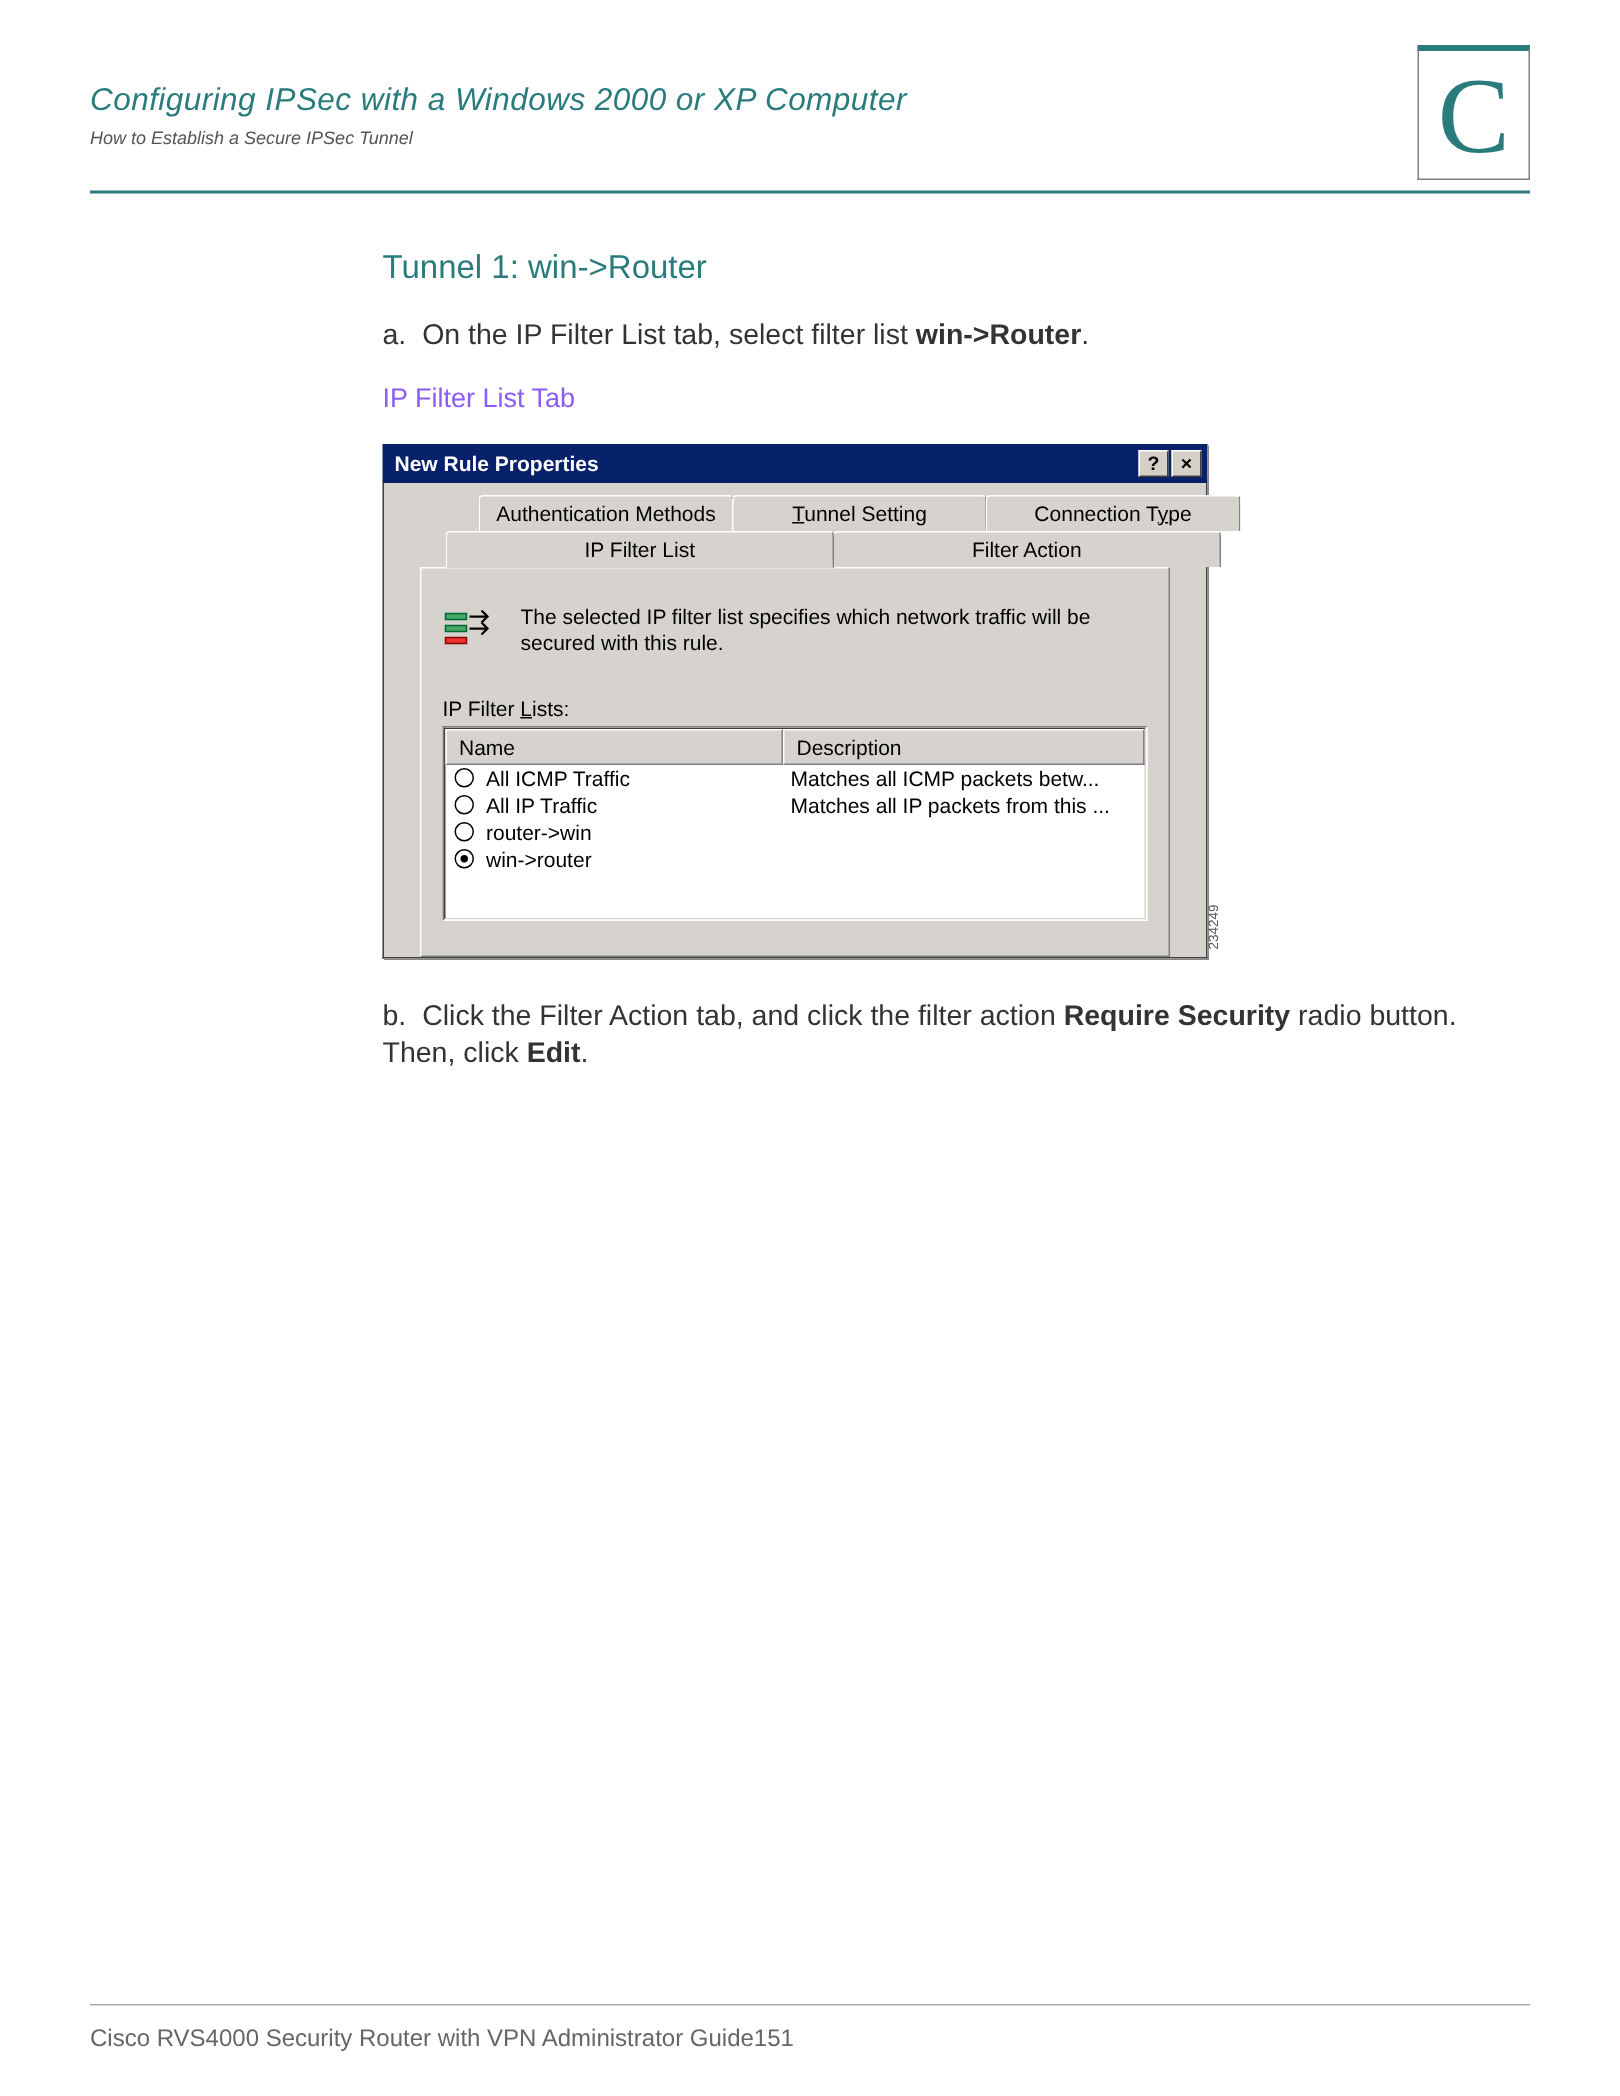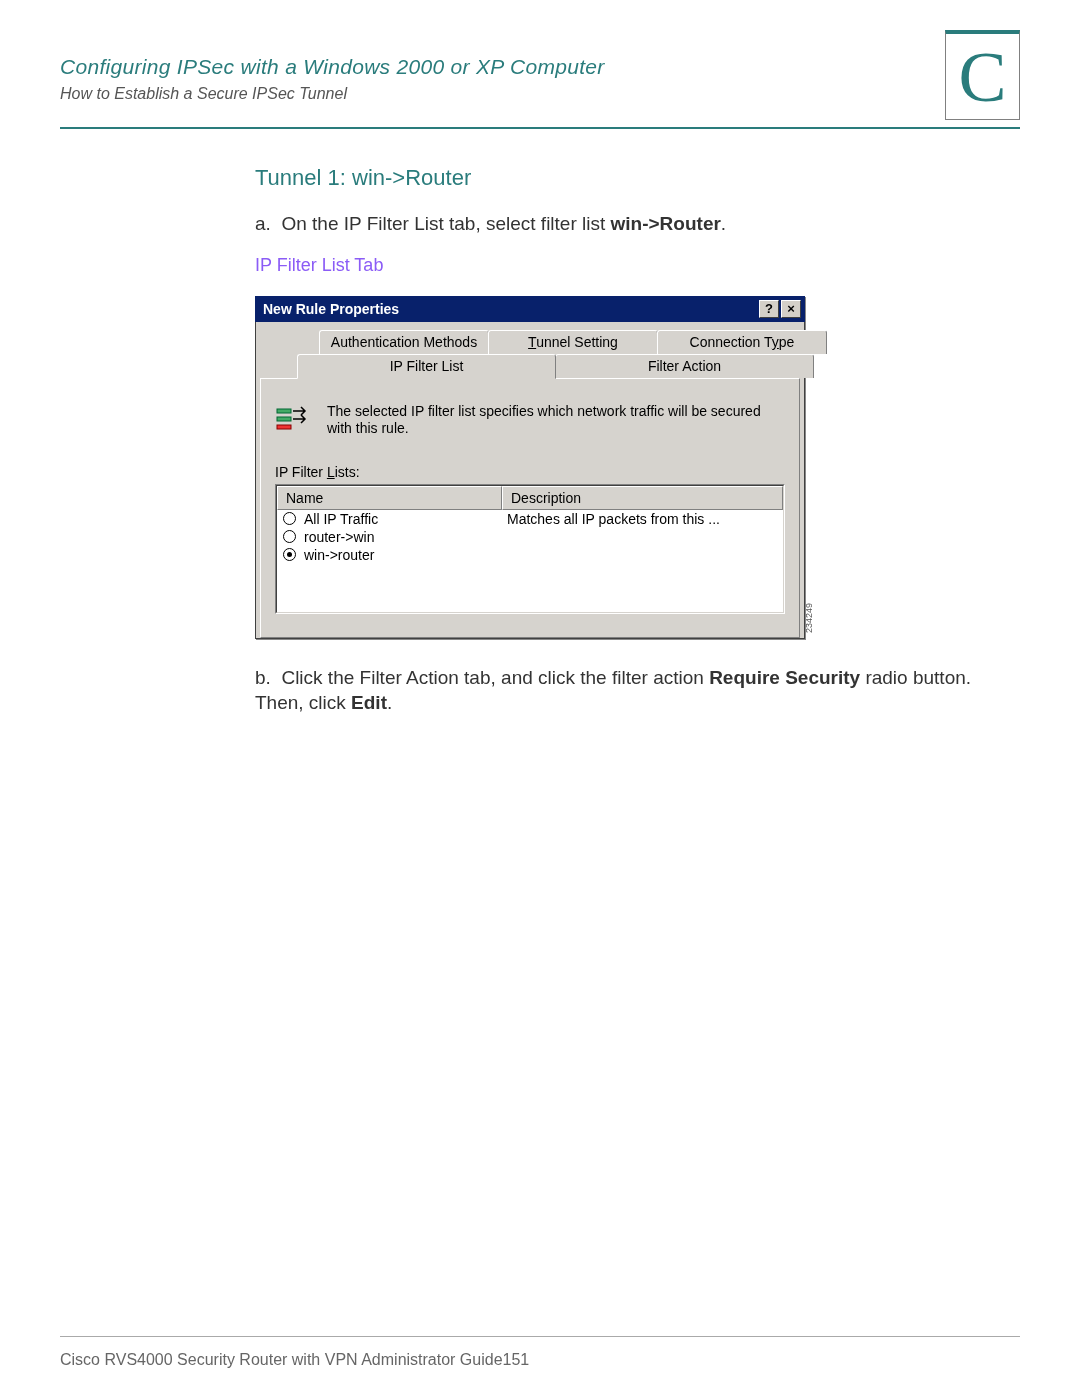--- a/index.html
+++ b/index.html
@@ -1,21 +1,21 @@
 <!DOCTYPE html>
 <html><head>
 <meta charset="utf-8">
 <style>
   * { margin:0; padding:0; box-sizing:border-box; }
   body { width:1080px; height:1397px; background:#fff; font-family:Arial,Helvetica,sans-serif; position:relative; }
 
   
   .page-header { position:absolute; top:55px; left:60px; right:60px;font-style:italic; }
   .hdr-chapter { font-size:21px; color:#2a7c7c; letter-spacing:0.3px; }
-  .hdr-section { font-size:16px; color:#555; margin-top:6px; }
+  .hdr-section { font-size:12px; color:#555; margin-top:6px; }
   .hdr-letter {
     position:absolute; top:30px; right:60px; width:75px; height:90px;
     border:1px solid #808080; border-top:4px solid #2a7c7c;
     text-align:center; font-family:Georgia,'Times New Roman',serif;
     font-size:72px; color:#2a7c7c; line-height:86px; font-weight:400;
   }
   .hdr-rule { position:absolute; top:127px; left:60px; right:60px; height:2px; background:#2a7c7c; }
 
   .content { position:absolute; top:165px; left:255px; right:70px; font-size:19px; color:#333; }
   .h-tunnel { color:#2a7c7c; font-size:22px; margin-bottom:20px; font-weight:400; }
@@ -49,21 +49,21 @@
     padding:3px 0 4px; text-align:center; cursor:pointer; font-size:14px;
     margin-right:-1px;
   }
   .tab-row.row-top { margin-left:22px; }
   .tab-row.row-top .tab { flex:0 0 170px; }
   .tab-row.row-bot .tab { flex:0 0 259px; }
   .tab.active { position:relative; z-index:2; border-bottom:1px solid #d6d3ce; margin-bottom:-1px; }
   .tab .ul { text-decoration:underline; }
 
   .tab-panel {
-    margin:0 4px; padding:24px 14px 10px; background:#d6d3ce;
+    margin:0 24px; padding:24px 14px 10px; background:#d6d3ce;
     border:1px solid #fff; border-right-color:#808080; border-bottom-color:#808080;
     height:260px;
   }
   .descrow { display:flex; align-items:flex-start; gap:18px; margin-bottom:26px; }
   .ipicon { width:34px; height:34px; flex:none; }
   .desctext { font-size:14px; line-height:1.25; flex:1; }
 
   .list-label { font-size:14px; margin-bottom:4px; }
   .list-label .ul { text-decoration:underline; }
   .listbox {
@@ -162,20 +162,25 @@
 
         <div class="listbox">
           <div class="lb-inner">
             <div class="lb-head">
               <div class="col-name">Name</div>
               <div class="col-desc">Description</div>
             </div>
 
             <div class="lb-row">
               <span class="radio"></span>
+              <span class="nm">All ICMP Traffic</span>
+              <span class="ds">Matches all ICMP packets betw...</span>
+            </div>
+            <div class="lb-row">
+              <span class="radio"></span>
               <span class="nm">All IP Traffic</span>
               <span class="ds">Matches all IP packets from this ...</span>
             </div>
             <div class="lb-row">
               <span class="radio"></span>
               <span class="nm">router-&gt;win</span>
               <span class="ds"></span>
             </div>
             <div class="lb-row">
               <span class="radio sel"></span>

